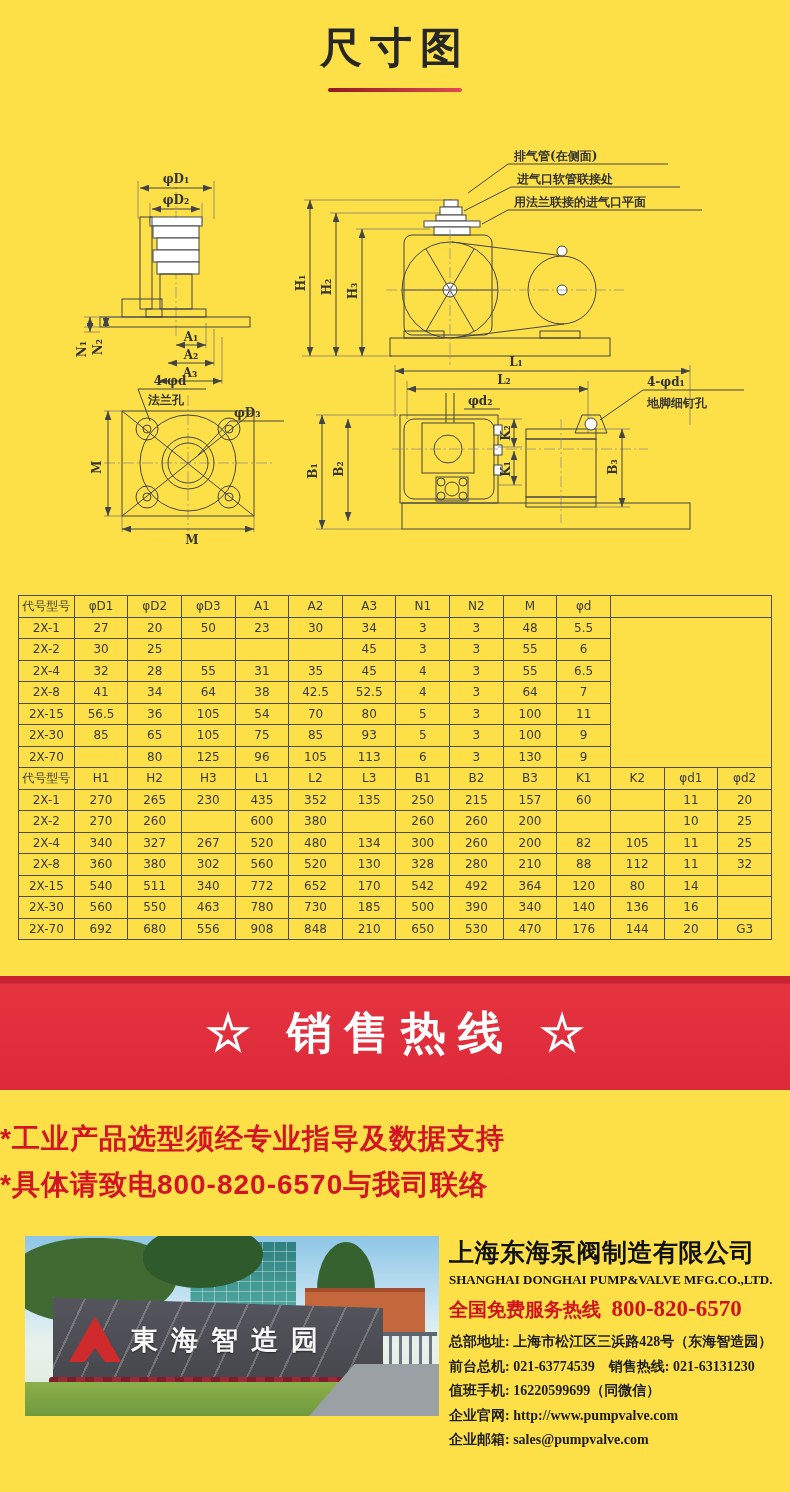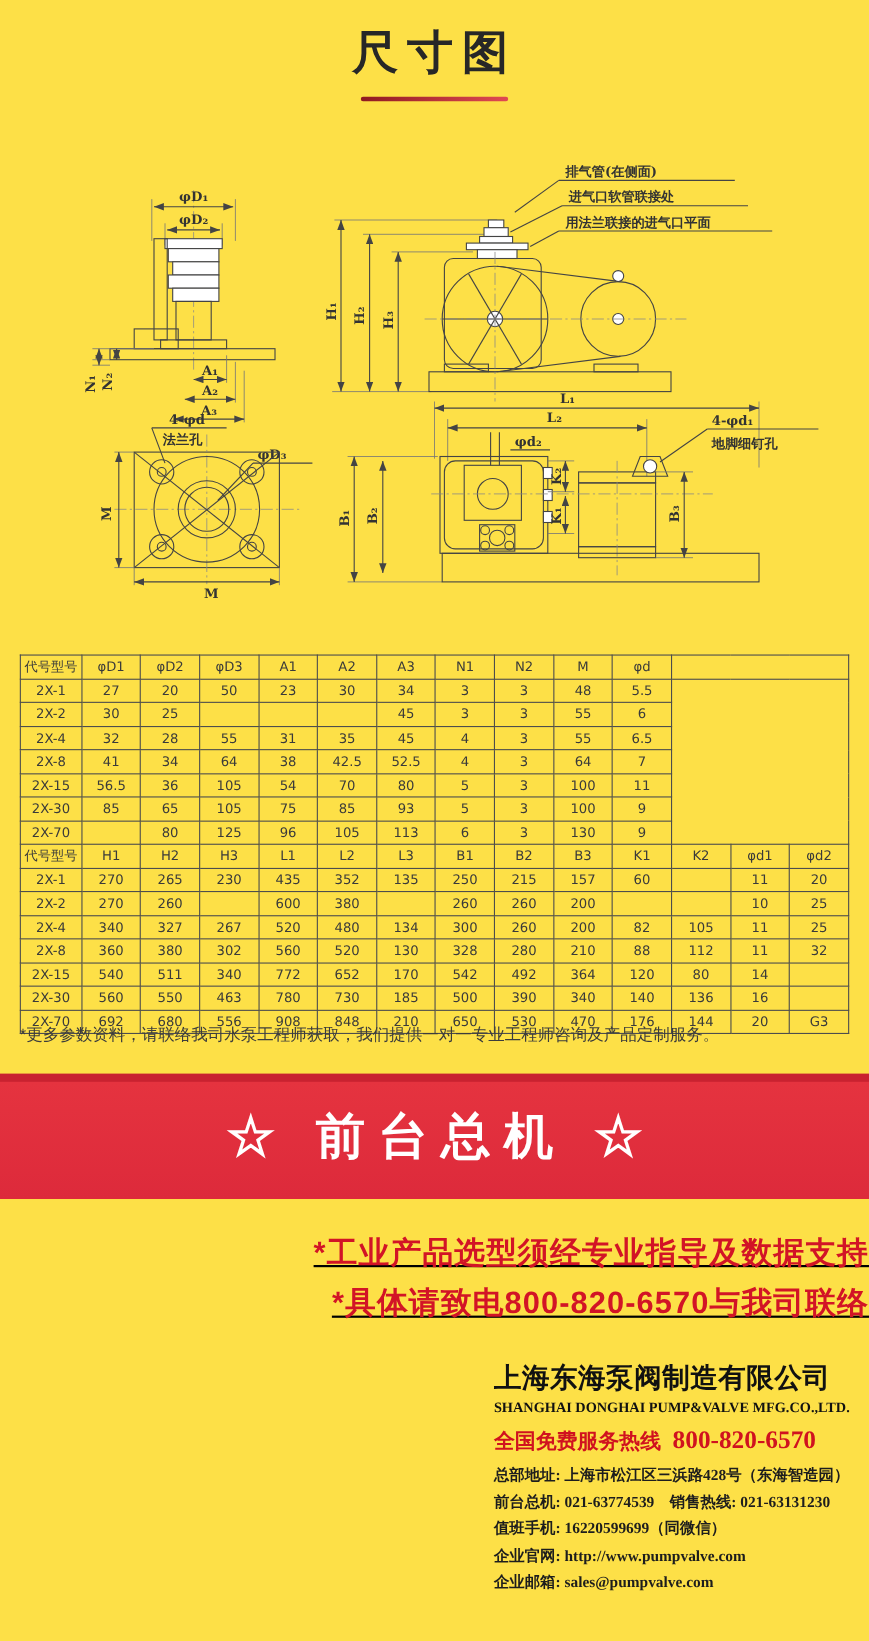--- a/index.html
+++ b/index.html
@@ -32,21 +32,21 @@
   
   .note{position:absolute;top:931px;left:18px;width:750px;font-size:15px;color:#3c3c3c;}
 
   
   .banner{position:absolute;top:976px;left:0;width:790px;height:114px;
           background:linear-gradient(180deg,#c92230 0,#c92230 7px,#e5333f 8px,#dd2a3b 100%);
           display:flex;align-items:center;justify-content:center;}
   .banner-text{color:#fff;font-size:45px;font-weight:bold;letter-spacing:12px;padding-left:12px;}
 
   
-  .order-notes{position:absolute;top:1116px;left:0;width:100%;text-align:right;text-decoration:underline;}
+  .order-notes{position:absolute;top:1116px;left:0;width:100%;text-align:left;}
   .order-notes div{font-size:28px;line-height:46px;font-weight:bold;color:#d21426;letter-spacing:1px;}
 
   
   .photo{position:absolute;top:1236px;left:25px;width:414px;height:180px;overflow:hidden;background:#cfe6f2;}
   .sky{position:absolute;inset:0;background:linear-gradient(180deg,#8ec6e6 0,#cfe8f5 42%,#e9f2ea 60%,#dfe9df 100%);}
   .tree{position:absolute;border-radius:50% 45% 55% 48%;}
   .tree.t1{left:-18px;top:2px;width:170px;height:85px;background:#3f6b33;}
   .tree.t2{left:118px;top:-10px;width:120px;height:62px;background:#2f5a2b;}
   .tree.t3{left:292px;top:6px;width:58px;height:96px;background:#35622e;border-radius:50% 50% 25% 25%;}
   .glass{position:absolute;left:165px;top:6px;width:106px;height:80px;
@@ -537,31 +537,46 @@
           <td>530</td>
           <td>470</td>
           <td>176</td>
           <td>144</td>
           <td>20</td>
           <td>G3</td>
         </tr>
       </tbody>
   </table>
 
-  <div class="note">*更多参数资料，请联络我司水泵工程师获取，我们提供一对一专业工程师咨询及产品定制服务。</div>
 
   <div class="banner">
-    <div class="banner-text">☆ 前台总机 ☆</div>
+    <div class="banner-text">☆ 销售热线 ☆</div>
   </div>
 
   <div class="order-notes">
     <div>*工业产品选型须经专业指导及数据支持</div>
     <div>*具体请致电800-820-6570与我司联络</div>
   </div>
 
+  <div class="photo">
+    <div class="sky"></div>
+    <div class="tree t1"></div>
+    <div class="glass"></div>
+    <div class="tree t2"></div>
+    <div class="tree t3"></div>
+    <div class="orange"></div>
+    <div class="gate"></div>
+    <div class="wall"></div>
+    <div class="logo"></div>
+    <div class="logo-cut"></div>
+    <div class="sign">東海智造园</div>
+    <div class="flowers"></div>
+    <div class="lawn"></div>
+    <div class="drive"></div>
+  </div>
 
   <div class="info">
     <div class="company-cn">上海东海泵阀制造有限公司</div>
     <div class="company-en">SHANGHAI DONGHAI PUMP&amp;VALVE MFG.CO.,LTD.</div>
     <div class="hotline">
       <span class="lab">全国免费服务热线</span>
       <span class="num">800-820-6570</span>
     </div>
     <div class="contact">
       <div>总部地址: 上海市松江区三浜路428号（东海智造园）</div>

